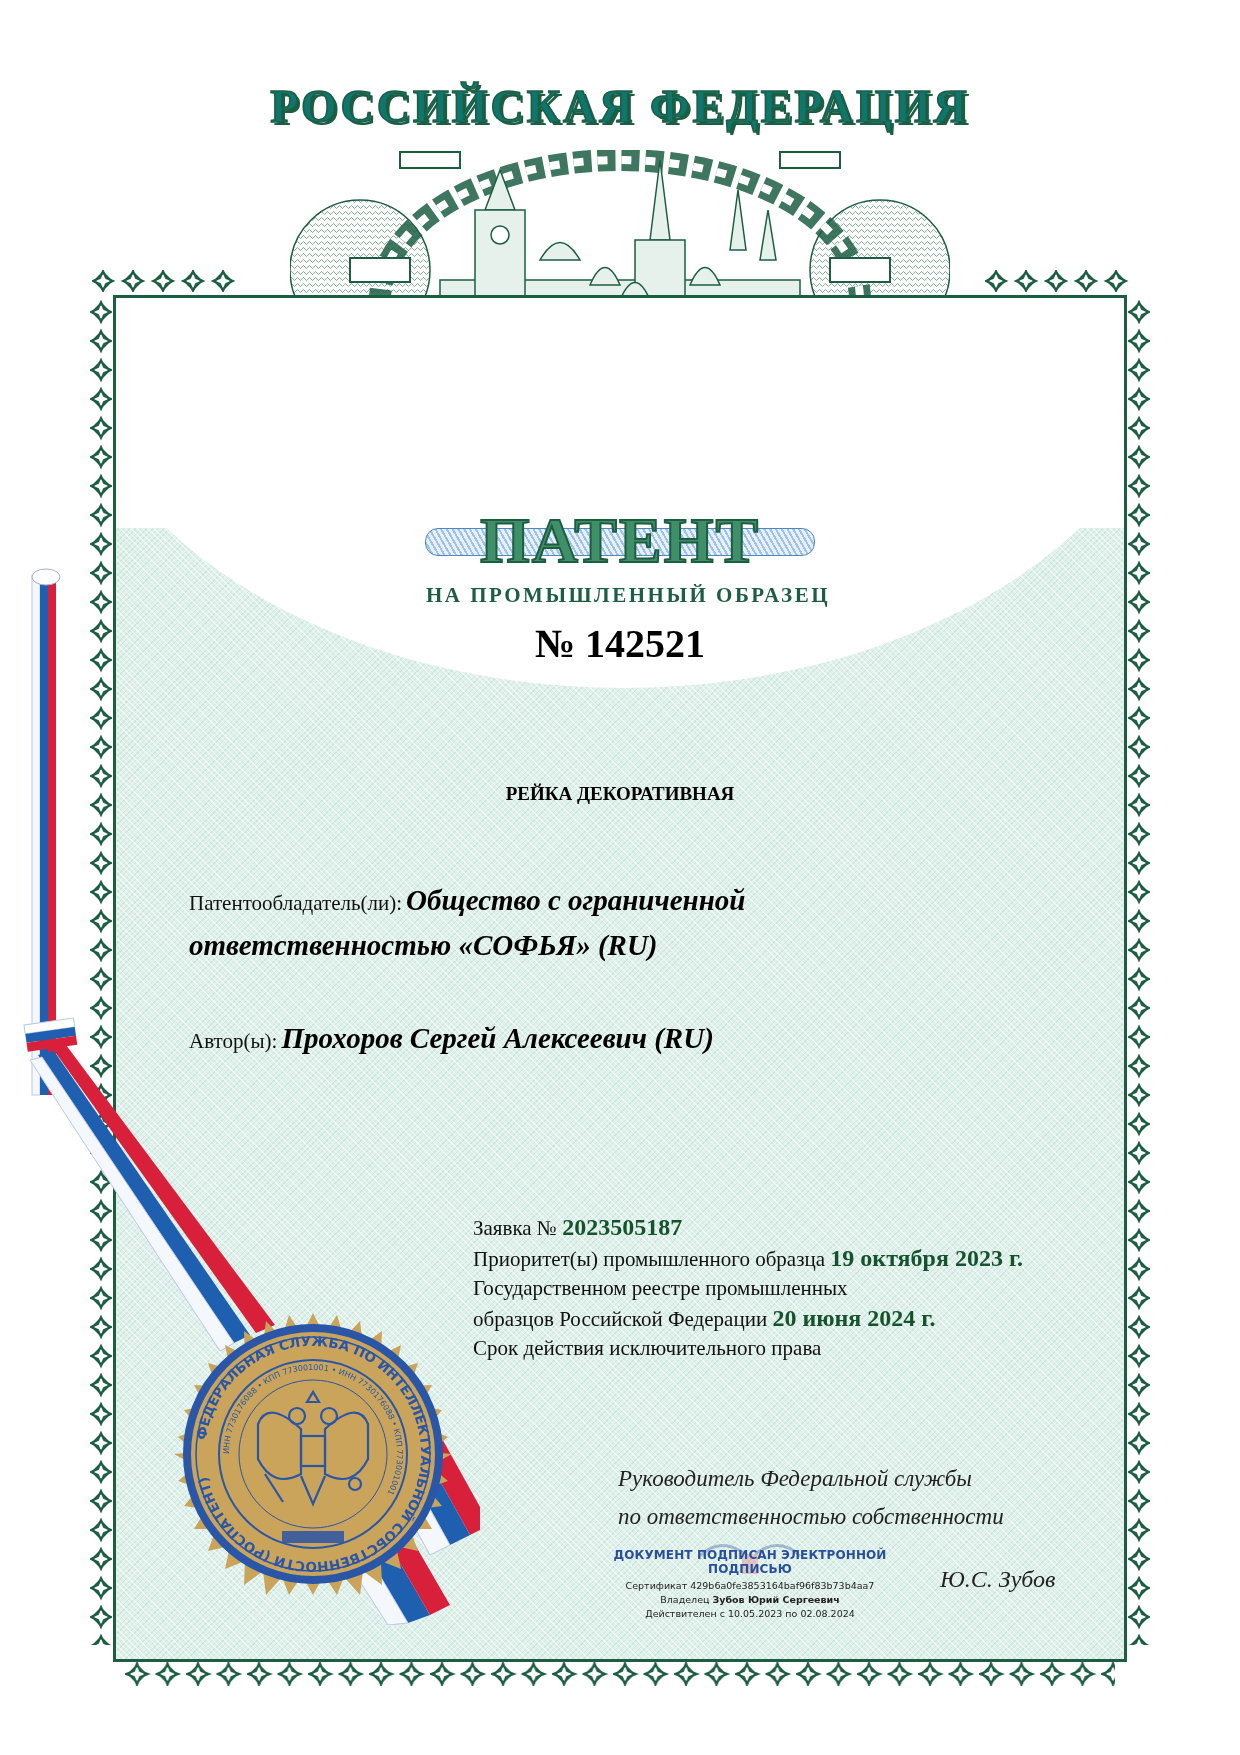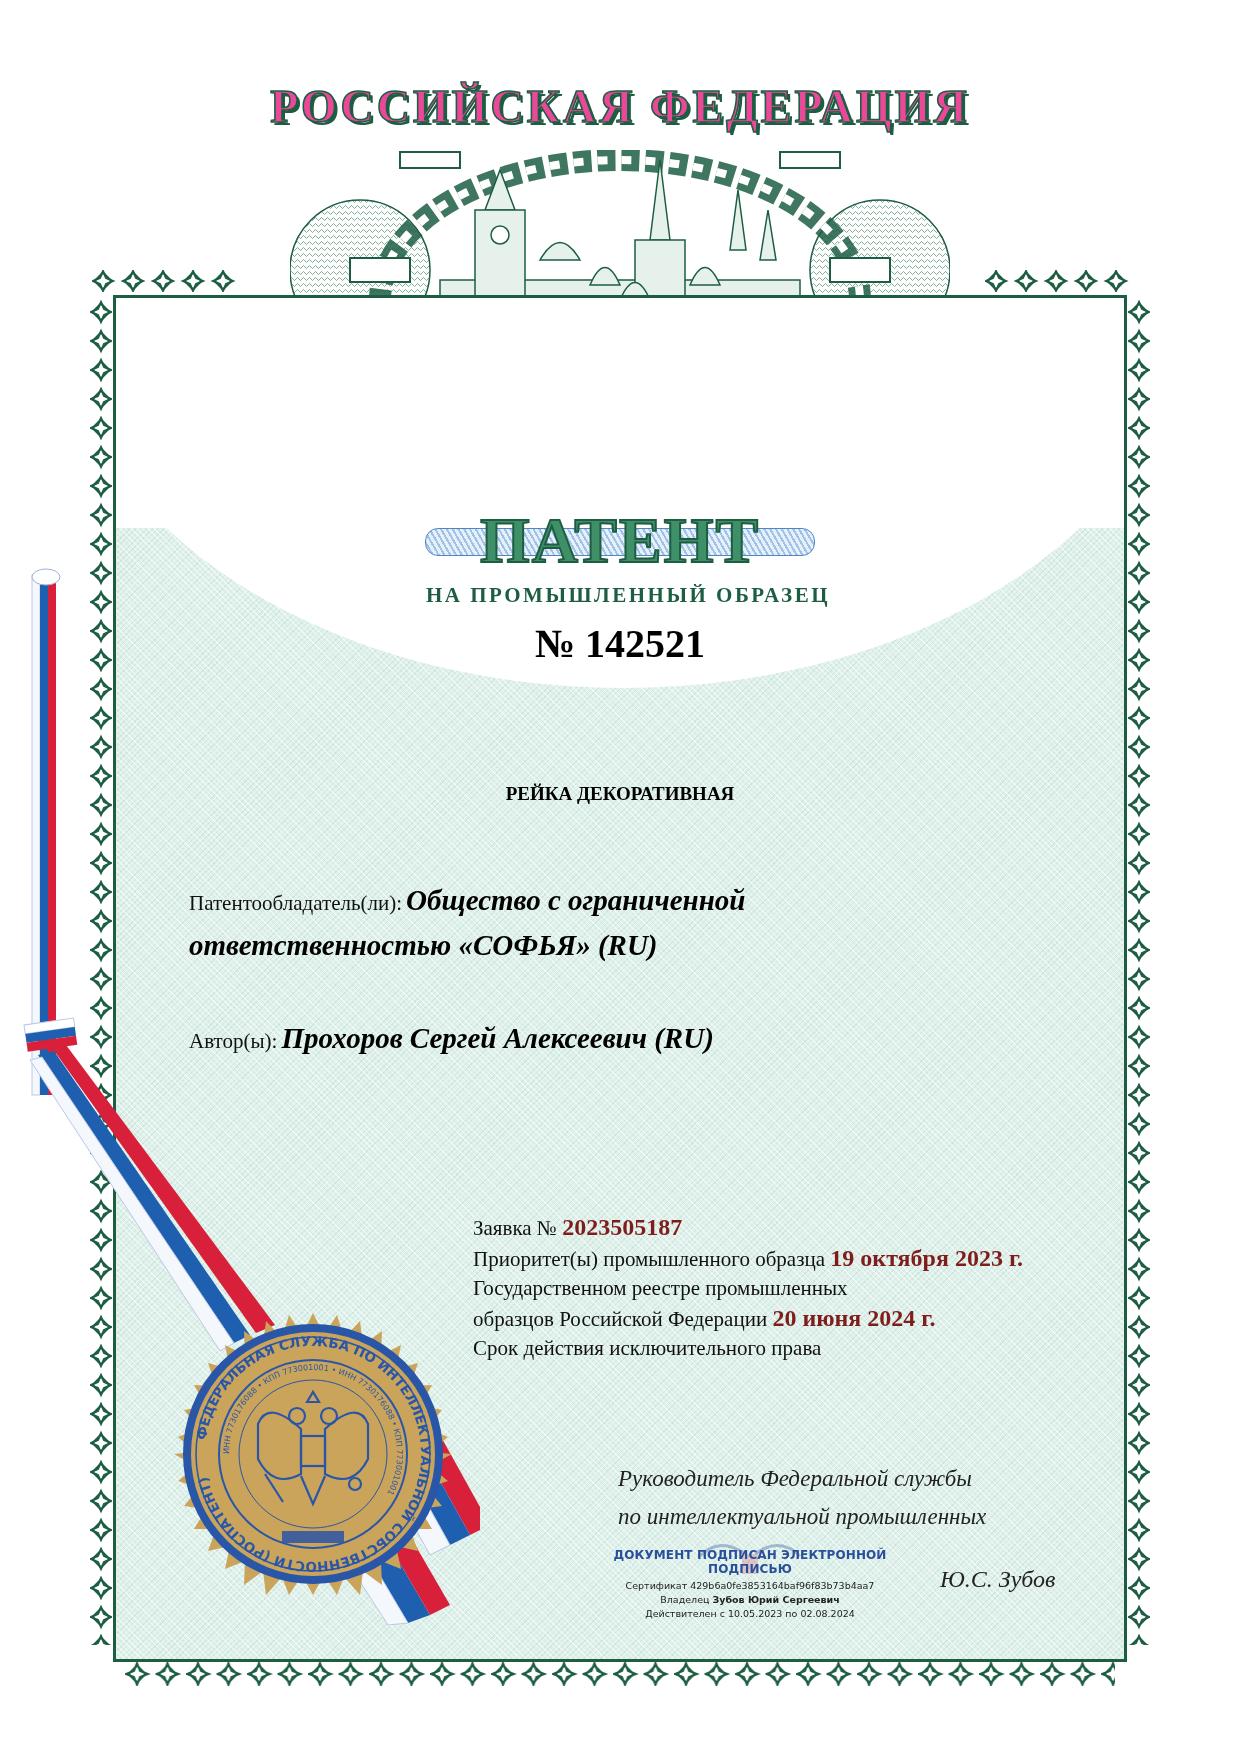--- a/index.html
+++ b/index.html
@@ -3,21 +3,21 @@
 <meta charset="utf-8">
 <style>
   html, body { margin:0; padding:0; background:#ffffff; }
   body { width:1240px; height:1755px; position:relative; overflow:hidden; font-family:"Liberation Serif", serif; color:#111; }
   .abs { position:absolute; }
 
   
   .country-title {
     left:0; width:1240px; top:80px; text-align:center;
     font-family:"Liberation Serif", serif; font-weight:bold; font-size:46px; letter-spacing:3px;
-    color:#ec4899; -webkit-text-stroke:1.6px #1d5e43;
+    color:#0f766e; -webkit-text-stroke:1.6px #1d5e43;
     text-shadow:3px 3px 0 #1d5e43;
   }
 
   
   .emblem { left:290px; top:150px; width:660px; height:330px; }
 
   
   .frame-inner { left:113px; top:295px; width:1014px; height:1367px; border:3px solid #1d5e43; box-sizing:border-box; background:#ffffff; overflow:hidden; }
   .guilloche {
     left:0; top:0; width:100%; height:100%;
@@ -36,21 +36,21 @@
   .number { left:0; width:1240px; top:620px; text-align:center; font-weight:bold; font-size:40px; color:#000; }
   .design-title { left:0; width:1240px; top:783px; text-align:center; font-weight:bold; font-size:19px; color:#000; }
 
   .label { font-family:"Liberation Serif", serif; font-size:21px; color:#111; }
   .value-it { font-family:"Liberation Serif", serif; font-style:italic; font-weight:bold; font-size:29px; color:#000; }
   .holder { left:189px; top:880px; width:760px; line-height:40px; }
   .author { left:189px; top:1018px; width:800px; line-height:40px; }
 
   .app-block { left:473px; top:1213px; width:680px; }
   .app-line { font-size:21px; line-height:29.5px; white-space:nowrap; color:#111; }
-  .app-line b { font-size:24px; color:#7f1d1d; }
+  .app-line b { font-size:24px; color:#14532d; }
 
   .head-svc { left:618px; top:1460px; font-style:italic; font-size:23px; line-height:38px; color:#222; }
 
   .esig { left:600px; top:1548px; width:300px; text-align:center; font-family:"DejaVu Sans", sans-serif; }
   .esig-title { font-size:12px; font-weight:bold; color:#2a4f9a; letter-spacing:0.1px; }
   .esig-line { font-size:9.5px; color:#222; line-height:14px; }
   .signer { left:940px; top:1566px; font-style:italic; font-size:24px; color:#222; }
 
   
   .ribbon { left:20px; top:565px; width:460px; height:1060px; }
@@ -202,21 +202,21 @@
   <div class="app-line">Государственном реестре промышленных</div>
   <div class="app-line">
     <span>образцов Российской Федерации</span>
     <b>20 июня 2024 г.</b>
   </div>
   <div class="app-line">Срок действия исключительного права</div>
 </div>
 
 <div class="abs head-svc">
   <div>Руководитель Федеральной службы</div>
-  <div>по интеллектуальной промышленных</div>
+  <div>по ответственностью собственности</div>
 </div>
 
 <div class="abs esig">
   <svg width="120" height="40" viewBox="0 0 120 40" style="position:absolute; left:90px; top:-12px; opacity:0.35;">
     <path d="M10 20 Q30 0 55 18 M110 20 Q90 0 65 18" fill="none" stroke="#2a4f9a" stroke-width="3"></path>
     <rect x="52" y="18" width="16" height="20" fill="#d8203a" opacity="0.6"></rect>
   </svg>
   <div class="esig-title" style="position:relative;">ДОКУМЕНТ ПОДПИСАН ЭЛЕКТРОННОЙ ПОДПИСЬЮ</div>
   <div class="esig-line" style="margin-top:3px; position:relative;">
     <span>Сертификат</span>

